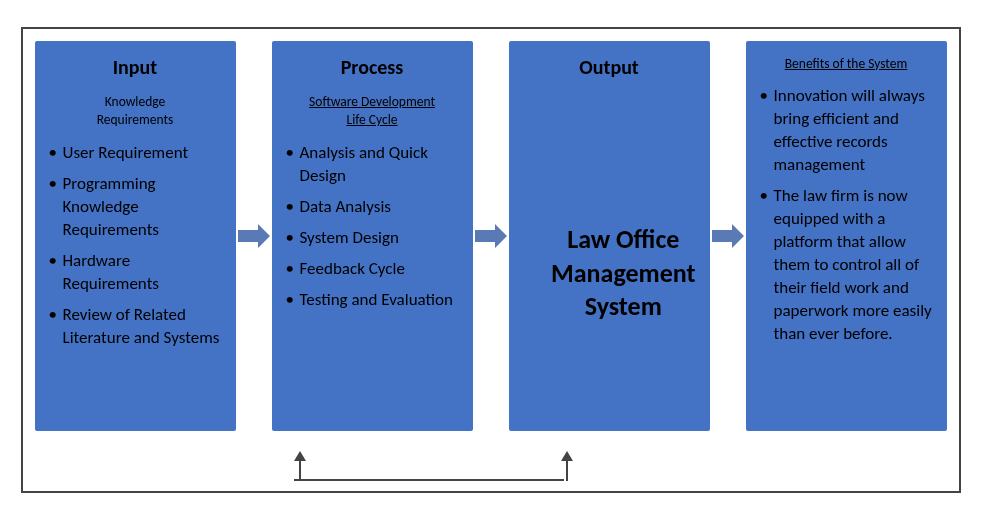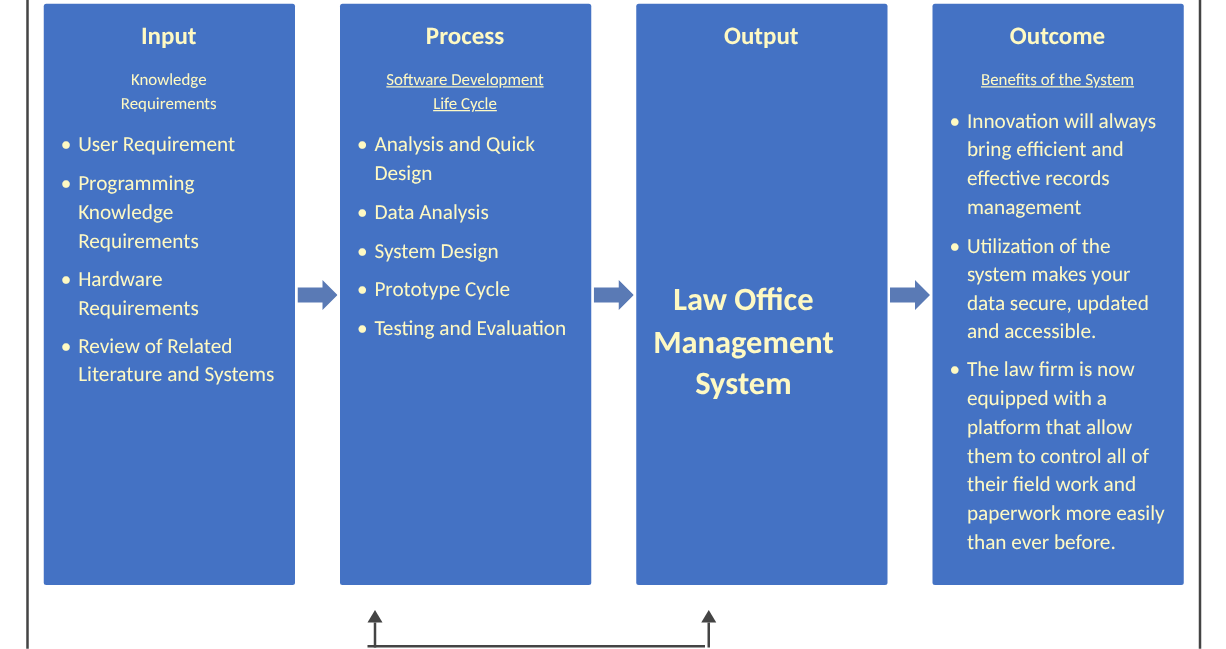--- a/index.html
+++ b/index.html
@@ -32,21 +32,21 @@
       align-items: center;
       justify-content: center;
       width: 36px;
       flex-shrink: 0;
       color: #5b7fa6;
       font-size: 26px;
       font-weight: bold;
     }
     .col-box {
       background: #4472c4;
-      color: #fef9c3;
+      color: #000000;
       border-radius: 2px;
       padding: 14px 14px 14px 14px;
       flex: 1;
       min-height: 390px;
     }
     .col-title {
       font-size: 20px;
       font-weight: bold;
       text-align: center;
       margin-bottom: 14px;
@@ -70,21 +70,21 @@
     }
     .col-list li::before {
       content: "•";
       position: absolute;
       left: 0;
       top: 0;
     }
     .output-center {
       display: flex;
       flex-direction: column;
-      align-items: flex-start;
+      align-items: flex-end;
       justify-content: center;
       height: 100%;
     }
     .output-title {
       font-size: 26px;
       font-weight: bold;
       text-align: center;
       line-height: 1.3;
     }
     
@@ -134,21 +134,21 @@
       </svg>
     </div>
 
     <div class="col-box">
       <div class="col-title">Process</div>
       <div class="col-subtitle" style="text-decoration:underline; text-align:center; ">Software Development<br>Life Cycle</div>
       <ul class="col-list">
         <li>Analysis and Quick Design</li>
         <li>Data Analysis</li>
         <li>System Design</li>
-        <li>Prototype Cycle</li>
+        <li>Feedback Cycle</li>
         <li>Testing and Evaluation</li>
       </ul>
     </div>
 
     <div class="arrow-between">
       <svg width="32" height="24" viewBox="0 0 32 24">
         <polygon points="0,6 20,6 20,0 32,12 20,24 20,18 0,18" fill="#5a7ab5"></polygon>
       </svg>
     </div>
 
@@ -159,25 +159,23 @@
       </div>
     </div>
 
     <div class="arrow-between">
       <svg width="32" height="24" viewBox="0 0 32 24">
         <polygon points="0,6 20,6 20,0 32,12 20,24 20,18 0,18" fill="#5a7ab5"></polygon>
       </svg>
     </div>
 
     <div class="col-box">
-      <div class="col-title">Outcome</div>
       <div class="col-subtitle" style="text-decoration:underline; text-align:center; margin-bottom:12px;">Benefits of the System</div>
       <ul class="col-list">
         <li>Innovation will always bring efficient and effective records management</li>
-        <li>Utilization of the system makes your data secure, updated and accessible.</li>
         <li>The law firm is now equipped with a platform that allow them to control all of their field work and paperwork more easily than ever before.</li>
       </ul>
     </div>
 
   </div>
 
   <div class="feedback-area">
 
     <div style="display:flex; flex-direction:row; width:100%; position:relative; height:40px;">
 

